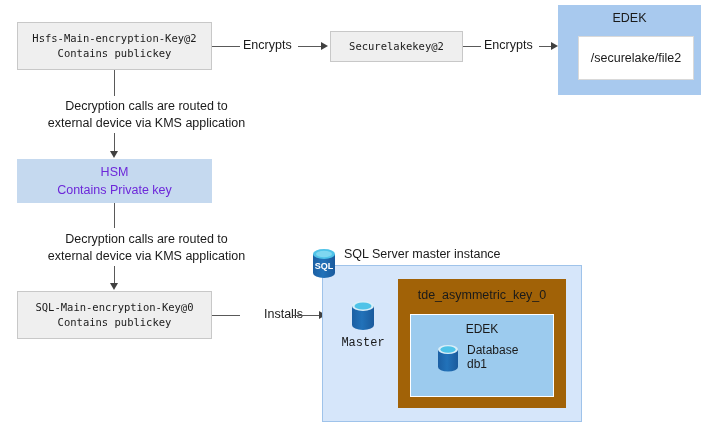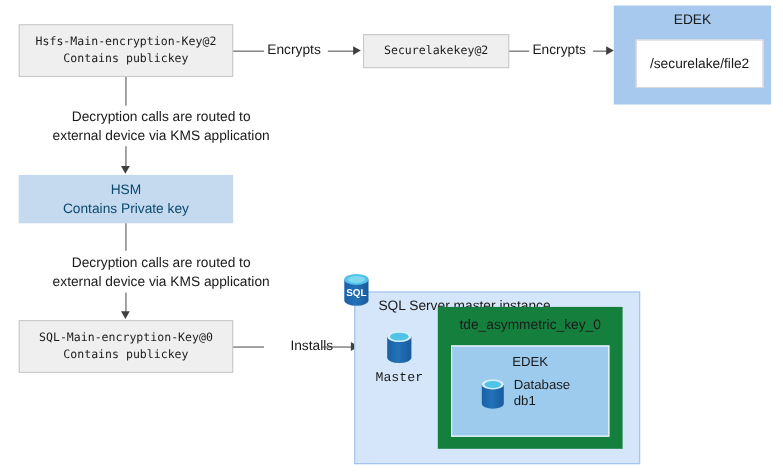--- a/index.html
+++ b/index.html
@@ -19,21 +19,21 @@
     color:#1a1a1a;
     line-height:1.45;
     text-align:center;
   }
 
   
   .bluebox{
     background:#c5d9ef;
     box-sizing:border-box;
     display:flex;flex-direction:column;align-items:center;justify-content:center;
-    font-size:12.5px;color:#0c4a6e;line-height:1.45;text-align:right;
+    font-size:12.5px;color:#6d28d9;line-height:1.45;text-align:right;
   }
 
   
   .edek-outer{
     background:#a8c9ee;
     box-sizing:border-box;
   }
   .edek-title{
     position:absolute;left:0;right:0;top:6px;
     text-align:center;font-size:12.5px;color:#1a1a1a;
@@ -70,24 +70,24 @@
     border-right:4.5px solid transparent;
     border-top:7px solid #404040;
   }
 
   
   .sql-panel{
     background:#d6e6fa;
     border:1px solid #9fc3ea;
     box-sizing:border-box;
   }
-  .panel-title{font-size:12.5px;color:#1a1a1a;white-space:nowrap;margin-top:24px;}
+  .panel-title{font-size:12.5px;color:#1a1a1a;white-space:nowrap;}
 
   .tde-box{
-    background:#15803d;
+    background:#a16207;
     box-sizing:border-box;
   }
   .tde-title{
     position:absolute;left:0;right:0;top:9px;
     text-align:center;font-size:12.5px;color:#1a1a1a;
   }
   .edek2{
     position:absolute;
     background:#9ccbee;
     border:1px solid #ffffff;

